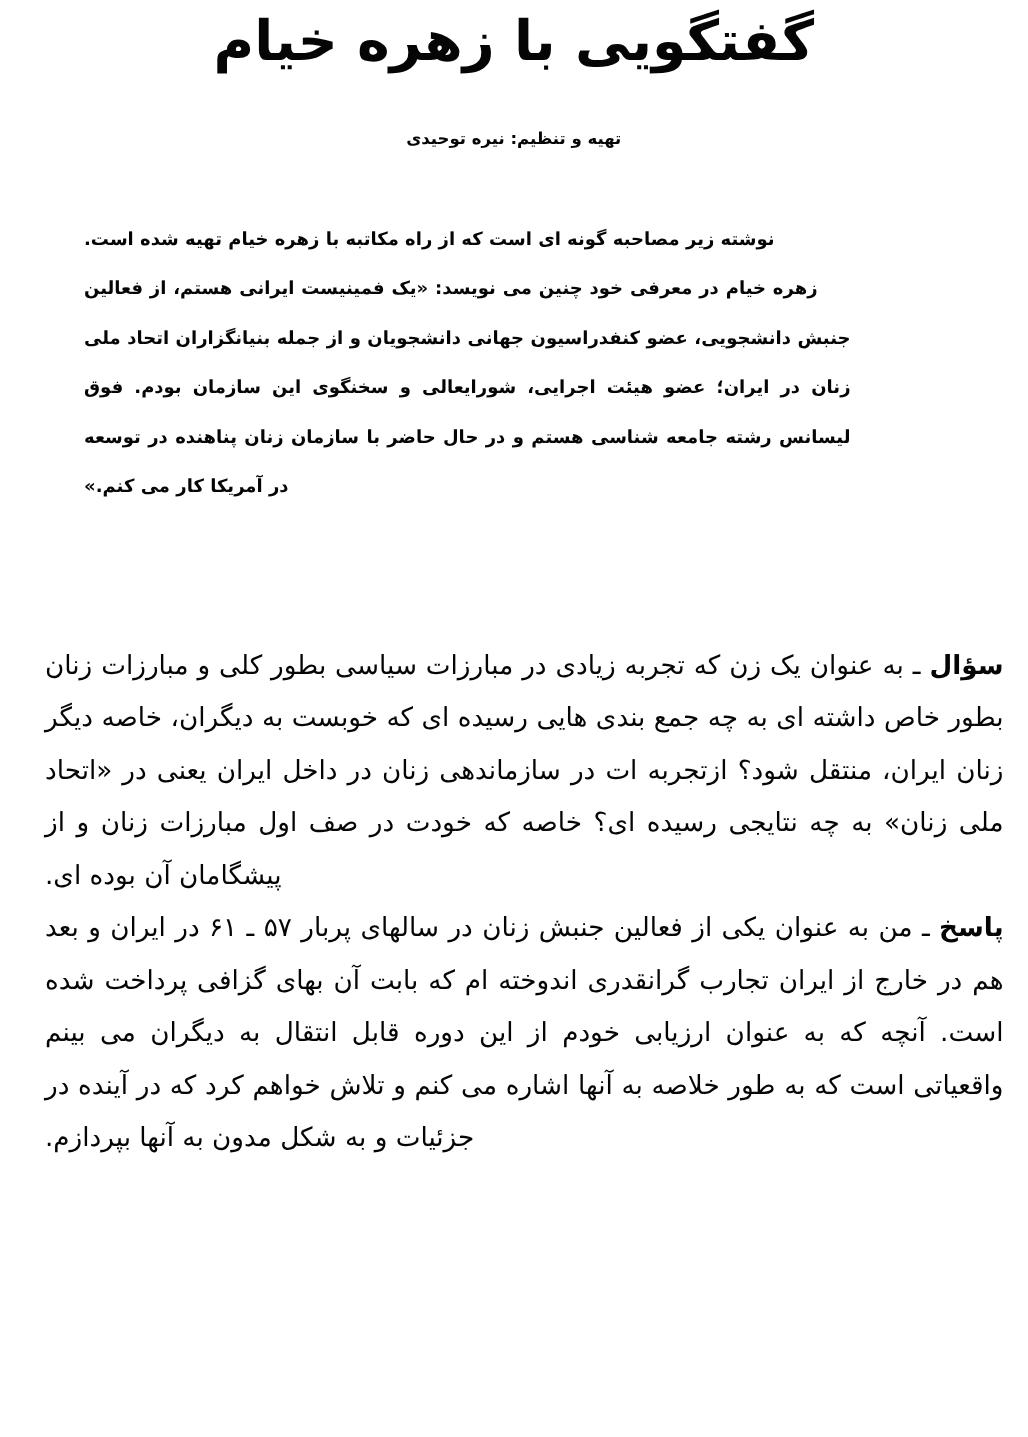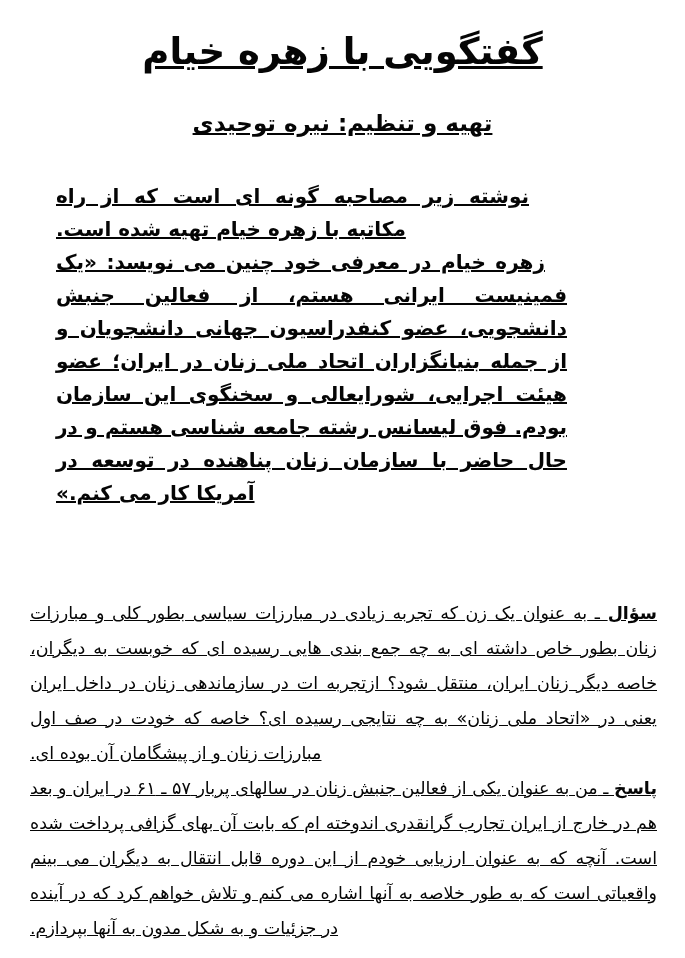--- a/index.html
+++ b/index.html
@@ -10,51 +10,49 @@
     font-family: "DejaVu Sans", sans-serif;
   }
   .page {
     position: relative;
     width: 685px;
     height: 958px;
     box-sizing: border-box;
     background: #ffffff;
     overflow: hidden;
     direction: rtl;
-    padding-top: 24px;
-    text-decoration: underline;
   }
   .title {
     margin: 0;
     text-align: center;
     font-size: 37px;
     line-height: 56px;
     font-weight: bold;
     letter-spacing: 1px;
   }
   .byline {
     margin-top: 30px;
     text-align: center;
-    font-size: 23px;
+    font-size: 11px;
     font-weight: bold;
   }
   .intro {
     margin: 44px 118px 0 56px; 
-    font-size: 20px;
+    font-size: 12px;
     font-weight: bold;
     line-height: 33px;
     text-align: justify;
     text-align-last: left; 
     direction: rtl;
   }
   .intro p { margin: 0; }
   .intro .p1 { text-indent: 38px; }
   .intro .p2 { text-indent: 22px; }
   .body {
-    margin: 86px 28px 0 30px;
+    margin: 86px 16px 0 30px;
     font-size: 17.5px;
     line-height: 35px;
     text-align: justify;
     text-align-last: left; 
     direction: rtl;
   }
   .body p { margin: 0; }
   .qa-label { font-weight: bold; }
   .closing { text-indent: 26px; }
 </style>

